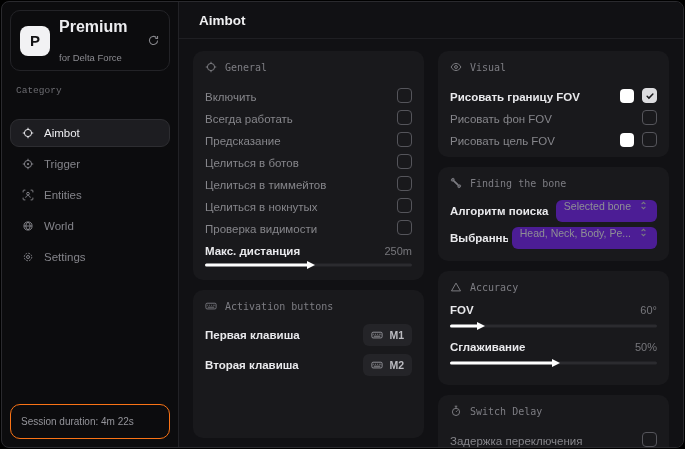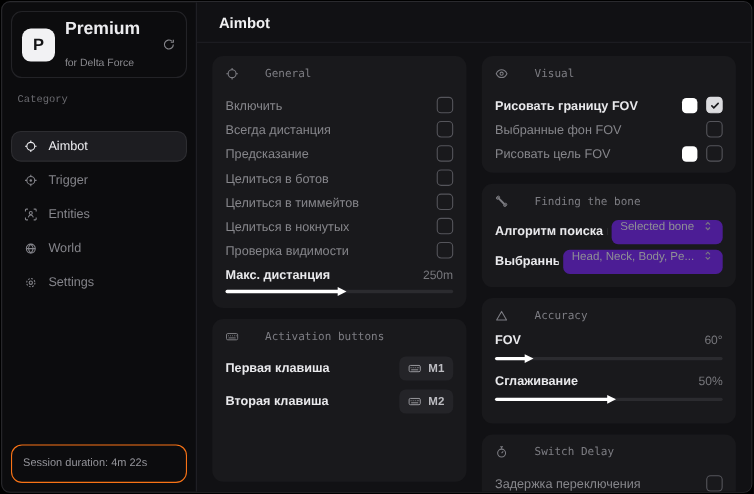--- a/index.html
+++ b/index.html
@@ -29,21 +29,21 @@
     color:#94949a; font-size:10px; }
 
   
   .main { flex:1; min-width:0; display:flex; flex-direction:column;
     background:#111114; border-left:1px solid #222226; }
   .main-header { padding:11px 20px 10px; border-bottom:1px solid #1f1f23; }
   .main-header h1 { color:#f0f0f2; font-size:13.5px; font-weight:bold; }
   .content { flex:1; display:flex; gap:14px; padding:12px 14px; overflow:hidden; }
   .col { flex:1; min-width:0; display:flex; flex-direction:column; gap:10px; }
   .card { background:#19191c; border-radius:10px; padding:10px 12px; flex:none; }
-  .card-head { display:flex; align-items:center; gap:24px; margin-bottom:8px;
+  .card-head { display:flex; align-items:center; gap:8px; margin-bottom:8px;
     color:#7d7d83; font-family:"DejaVu Sans Mono", monospace; font-size:10px; }
   .card-head .ico { display:flex; }
 
   .trow { display:flex; align-items:flex-end; justify-content:space-between; height:22px; gap:8px; }
   .row-label { color:#86868b; font-size:11.5px; white-space:nowrap; overflow:hidden; flex:1; min-width:0; }
   .row-label.bright { color:#e9e9ec; font-weight:bold; }
   .row-value { color:#77777c; font-size:11px; white-space:nowrap; }
 
   .checkbox { width:15px; height:15px; flex:none; border:1.5px solid #55555b;
     border-radius:4px; cursor:pointer; display:flex; align-items:center; justify-content:center; }
@@ -165,21 +165,21 @@
                   <path d="M8 1v2.4M8 12.6V15M1 8h2.4M12.6 8H15"></path>
                 </svg>
               </span>
               <span>General</span>
             </div>
             <div class="trow">
               <span class="row-label">Включить</span>
               <span class="checkbox"></span>
             </div>
             <div class="trow">
-              <span class="row-label">Всегда дистанция</span>
+              <span class="row-label">Всегда работать</span>
               <span class="checkbox"></span>
             </div>
             <div class="trow">
               <span class="row-label">Предсказание</span>
               <span class="checkbox"></span>
             </div>
             <div class="trow">
               <span class="row-label">Целиться в ботов</span>
               <span class="checkbox"></span>
             </div>
@@ -257,21 +257,21 @@
               <span class="ctrls">
                 <span class="swatch" style="background: rgb(255, 255, 255);"></span>
                 <span class="checkbox checked">
                   <svg viewBox="0 0 16 16" width="10" height="10" fill="none" stroke="#1b1b1e" stroke-width="2.4" stroke-linecap="round">
                     <path d="M3.4 8.4l2.9 2.9 6.3-6.6"></path>
                   </svg>
                 </span>
               </span>
             </div>
             <div class="trow">
-              <span class="row-label">Выбранные фон FOV</span>
+              <span class="row-label">Рисовать фон FOV</span>
               <span class="ctrls">
                 <span class="checkbox"></span>
               </span>
             </div>
             <div class="trow">
               <span class="row-label">Рисовать цель FOV</span>
               <span class="ctrls">
                 <span class="swatch" style="background: rgb(255, 255, 255);"></span>
                 <span class="checkbox"></span>
               </span>

